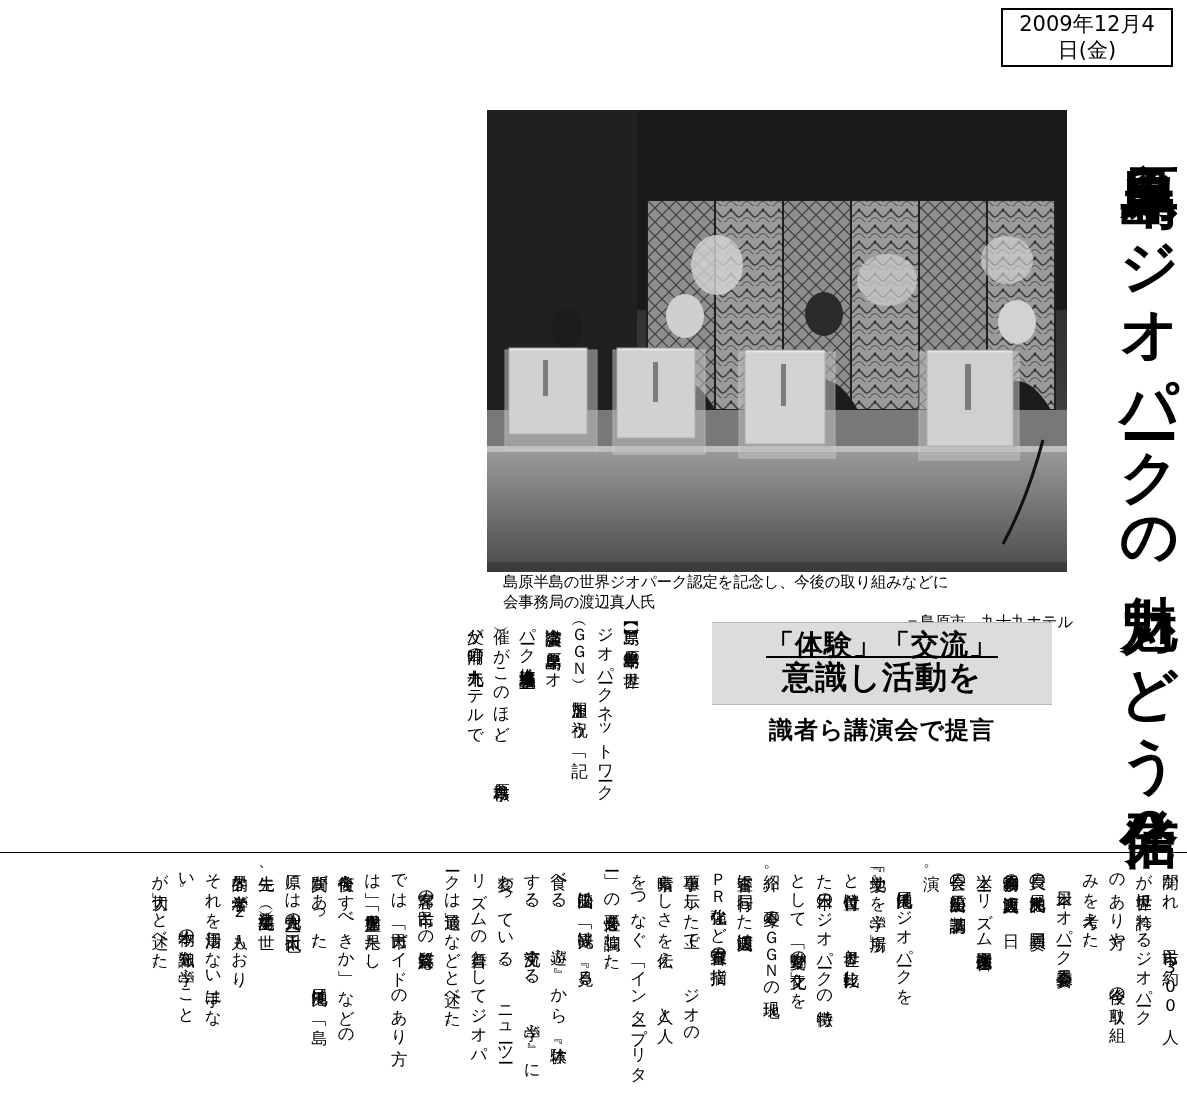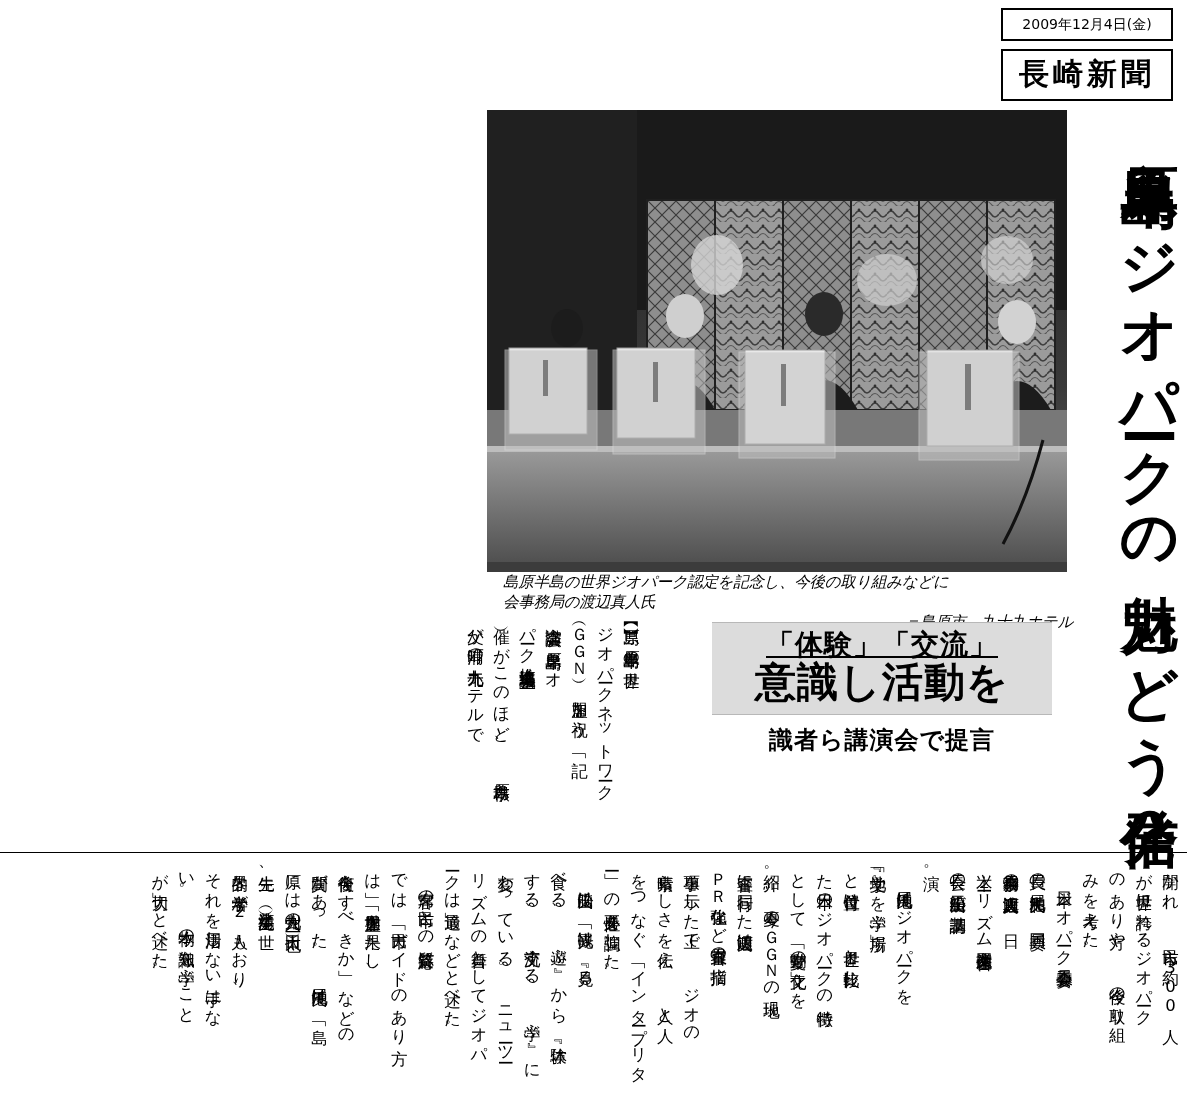--- a/index.html
+++ b/index.html
@@ -22,21 +22,21 @@
   
   .masthead {
     position: absolute;
     top: 8px;
     right: 14px;
     width: 172px;
     text-align: center;
   }
   .masthead-date {
     border: 2px solid #000;
-    font-size: 14px;
+    font-size: 21px;
     line-height: 26px;
     letter-spacing: 0px;
     font-family: "DejaVu Sans", "Liberation Sans", sans-serif;
     padding: 1px 16px 2px;
     background: #fff;
   }
   .masthead-name {
     margin-top: 8px;
     border: 2px solid #000;
     font-size: 30px;
@@ -79,21 +79,20 @@
 
   .photo-caption {
     position: absolute;
     left: 503px;
     top: 573px;
     width: 570px;
     font-size: 15.5px;
     line-height: 1.28;
     font-family: "DejaVu Sans", "Liberation Sans", sans-serif;
     letter-spacing: -0.3px;
-    font-style: italic;
   }
   .photo-caption .cap-line2 { display: block; }
   .photo-caption .cap-loc { display: block; text-align: right; }
 
   
   .subhead {
     position: absolute;
     left: 712px;
     top: 622px;
     width: 340px;
@@ -108,21 +107,21 @@
   .subhead-l1 {
     font-size: 28px;
     line-height: 1.12;
     font-weight: bold;
     letter-spacing: 1px;
     font-family: "DejaVu Serif", serif;
     white-space: nowrap;
     text-decoration: underline;
   }
   .subhead-l2 {
-    font-size: 41px;
+    font-size: 32px;
     line-height: 1.12;
     font-weight: bold;
     letter-spacing: 1px;
     font-family: "DejaVu Serif", serif;
     white-space: nowrap;
   }
   .subhead-l3 {
     margin-top: 9px;
     text-align: center;
     font-size: 24px;
@@ -183,21 +182,20 @@
     height: 248px;
   }
 </style>
 </head>
 <body>
 
 <div id="page">
 
   <div class="masthead">
     <div class="masthead-date">2009年12月4日(金)</div>
-    <div class="masthead-name">長崎新聞</div>
   </div>
 
   <div class="vheadline">島原半島 ジオパークの魅力 どう発信？</div>
 
   <div class="photo-wrap">
     <svg class="photo-svg" viewBox="0 0 580 462" preserveAspectRatio="none">
       <defs>
         <linearGradient id="bgStage" x1="0" y1="0" x2="0" y2="1">
           <stop offset="0%" stop-color="#1d1d1d"></stop>
           <stop offset="60%" stop-color="#3a3a3a"></stop>

